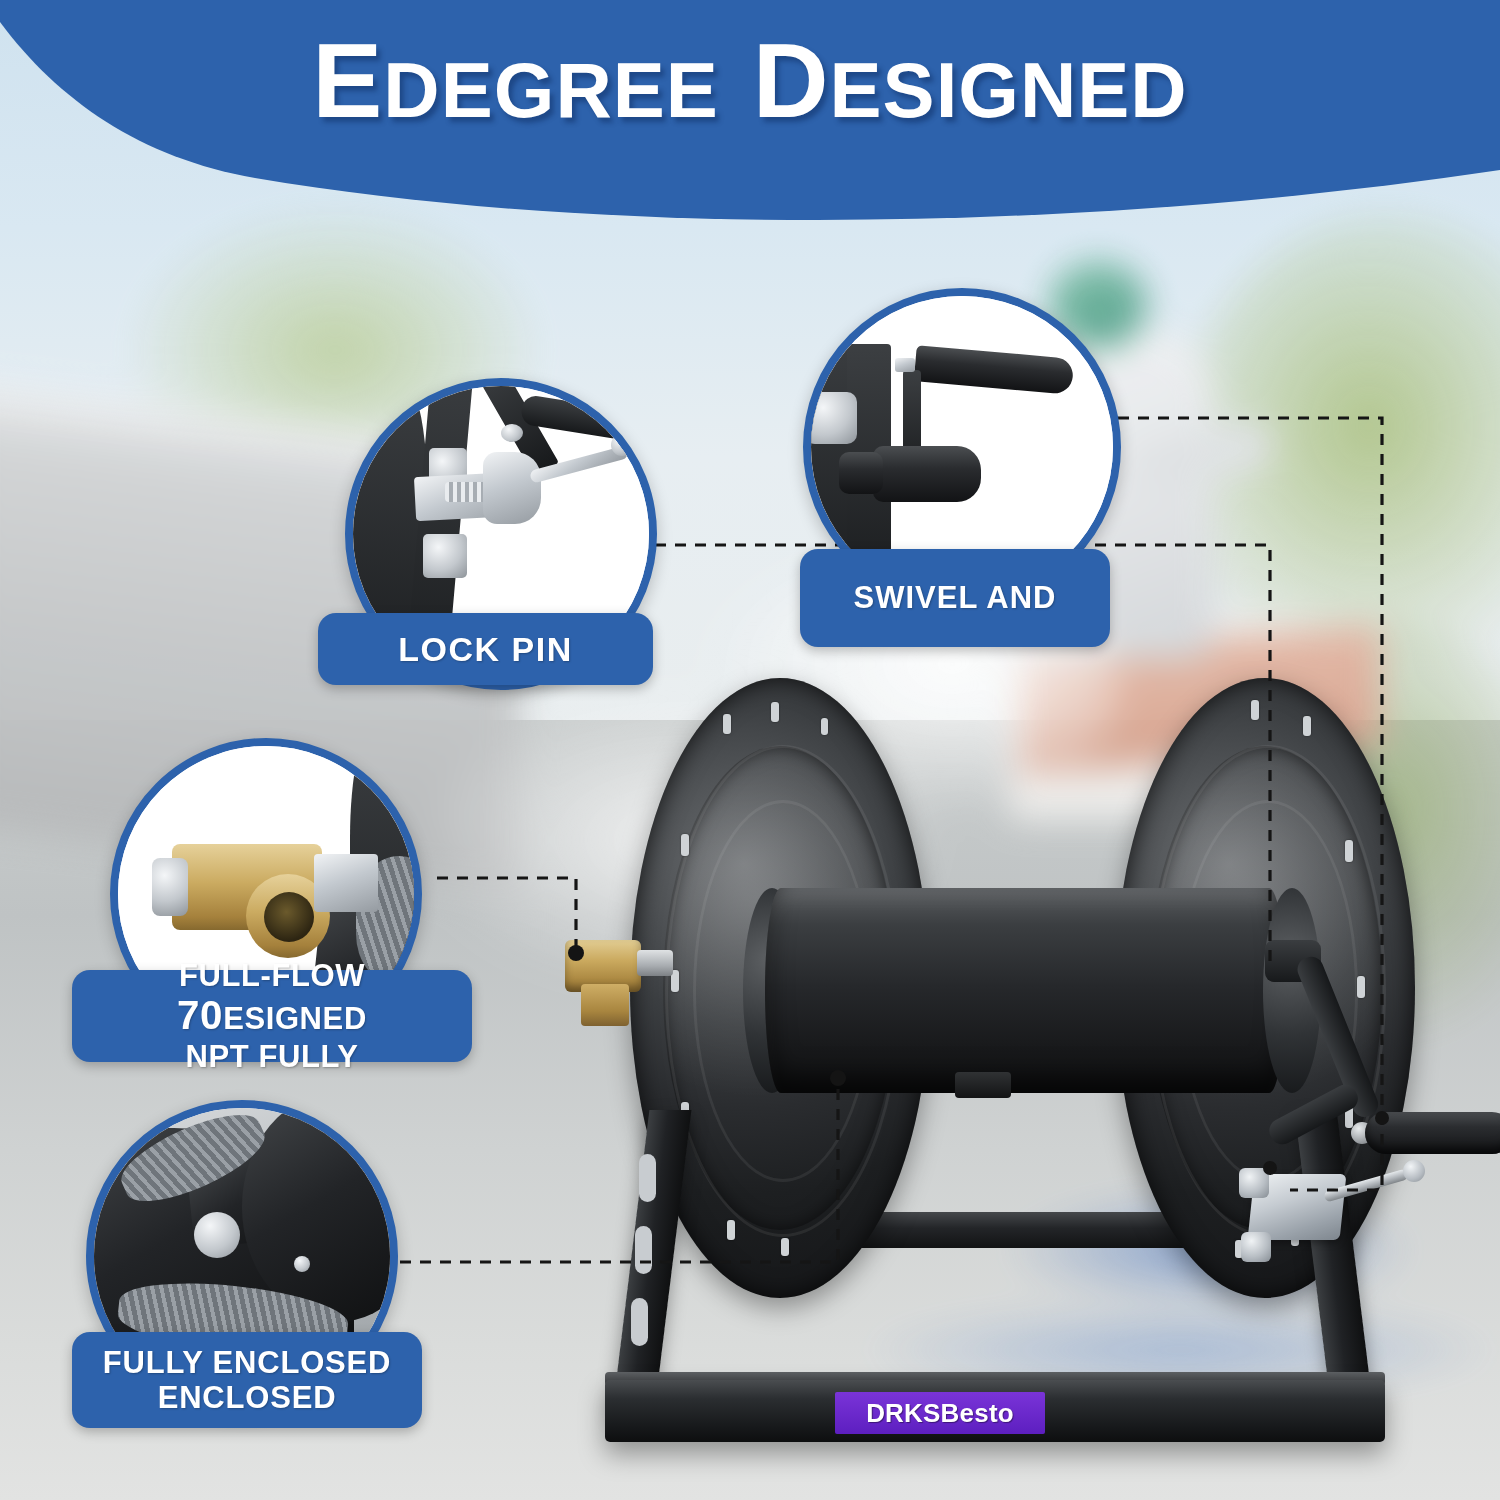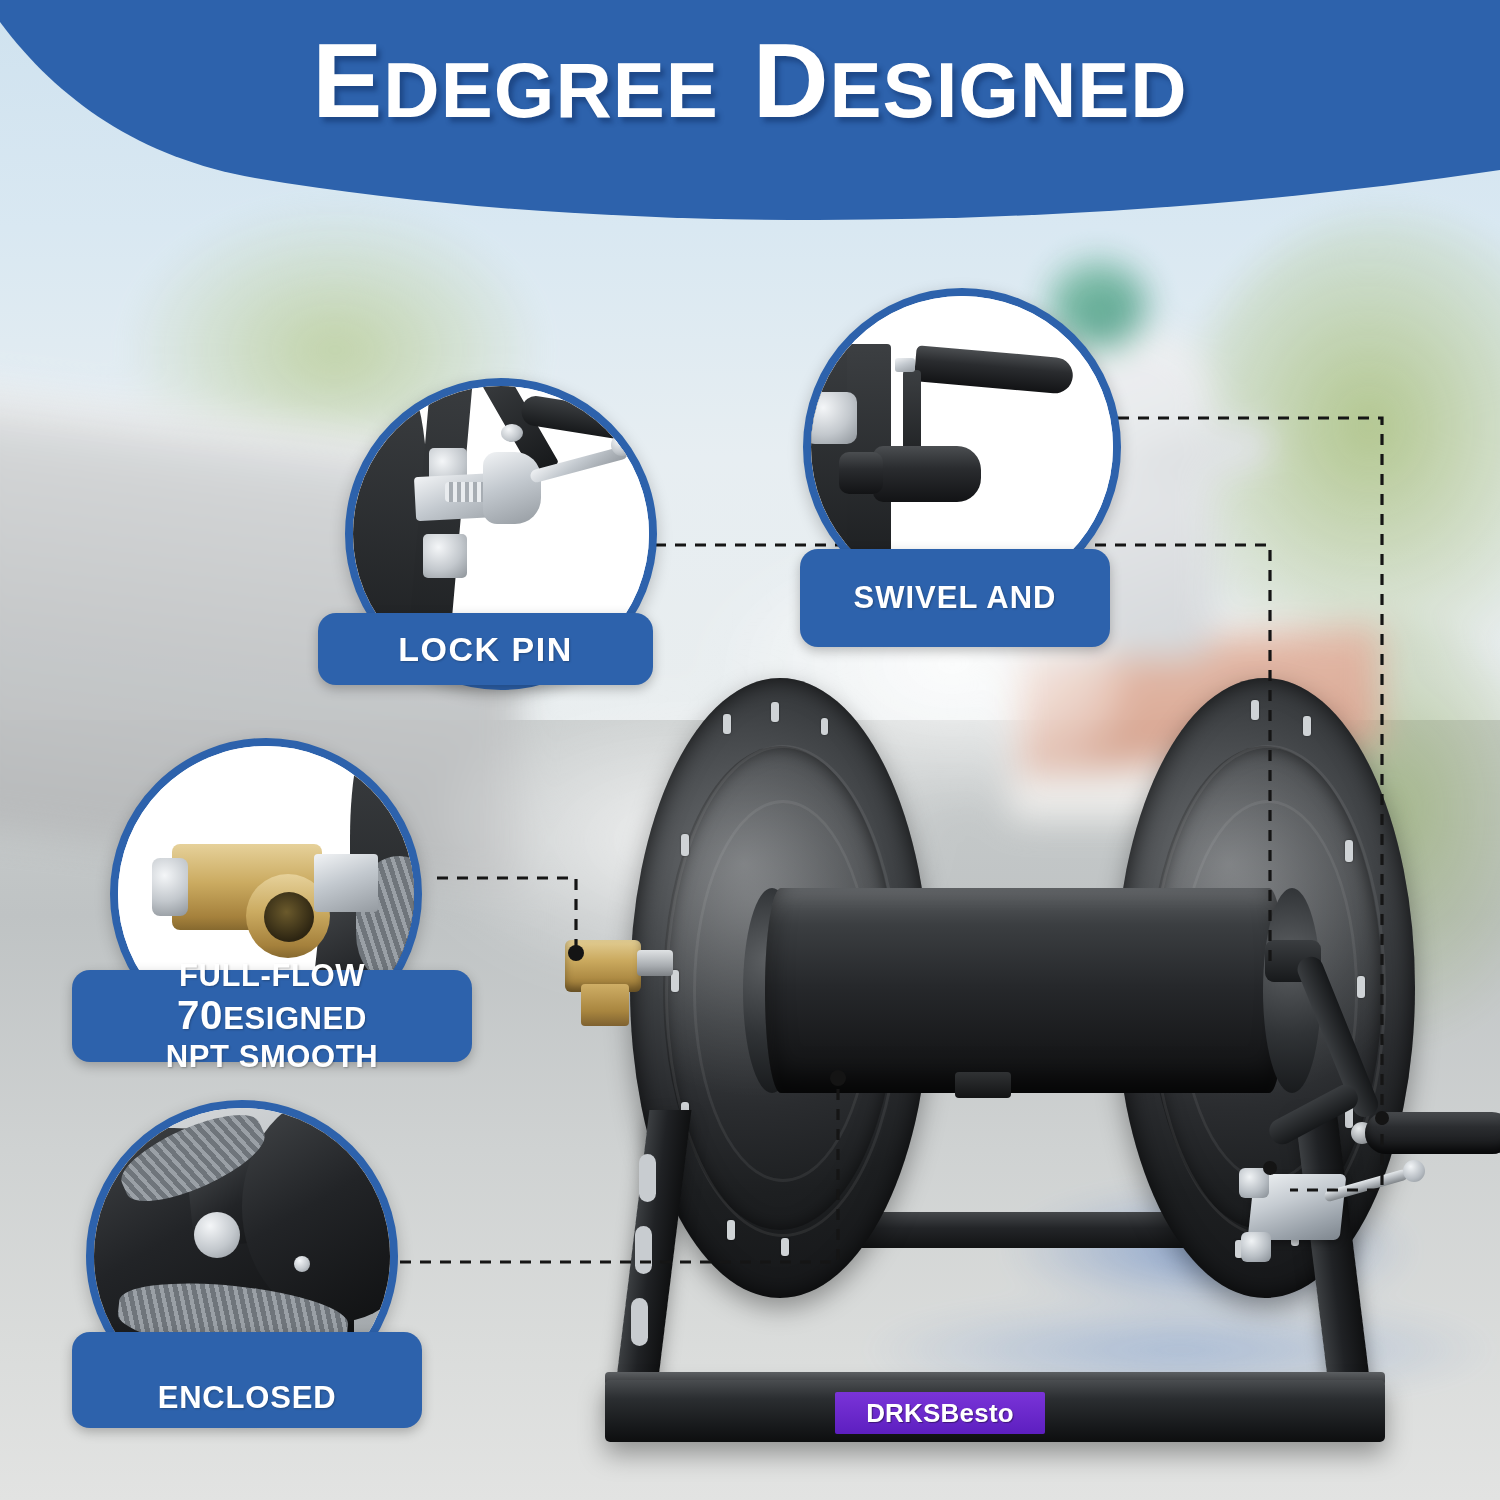--- a/index.html
+++ b/index.html
@@ -315,40 +315,40 @@
         <div class="m-brass" style="left:54px;top:98px;width:150px;height:86px;"></div>
         <div class="m-brass" style="left:128px;top:128px;width:84px;height:84px;border-radius:50%;"></div>
         <div class="m-hole" style="left:146px;top:146px;width:50px;height:50px;"></div>
         <div class="m-bolt" style="left:34px;top:112px;width:36px;height:58px;border-radius:8px;"></div>
         <div class="m-steel" style="left:196px;top:108px;width:64px;height:58px;"></div>
       </div>
     </div>
     <div class="pill" style="left:72px;top:970px;width:400px;height:92px;font-size:31px;letter-spacing:.6px;">
       <span>
         <span>FULL-FLOW </span><span class="ninety">70</span><span>ESIGNED</span><br>
-        <span>NPT SMOOTH</span>
+        <span>NPT FULLY</span>
       </span>
     </div>
   </div>
 
   <div class="callout">
     <div class="circle-photo" style="left:86px;top:1100px;width:312px;height:312px;">
       <div class="mini" style="background:linear-gradient(160deg,#d9dcde,#b6babd 45%,#9aa0a4);">
         <div class="m-blackblock" style="left:-40px;top:20px;width:300px;height:220px;border-radius:0 60% 0 0;"></div>
         <div class="m-blackblock" style="left:96px;top:48px;width:130px;height:86px;transform:rotate(-6deg);"></div>
         <div class="m-bolt" style="left:100px;top:104px;width:46px;height:46px;border-radius:50%;"></div>
         <div class="m-blackblock" style="left:148px;top:-16px;width:190px;height:230px;border-radius:50%;"></div>
         <div class="m-hosecoil" style="left:24px;top:20px;width:150px;height:60px;transform:rotate(-24deg);"></div>
         <div class="m-hosecoil" style="left:24px;top:178px;width:230px;height:66px;transform:rotate(6deg);"></div>
         <div class="m-bolt" style="left:200px;top:148px;width:16px;height:16px;border-radius:50%;"></div>
       </div>
     </div>
     <div class="pill" style="left:72px;top:1332px;width:350px;height:96px;font-size:31px;letter-spacing:.8px;">
       <span>
-        <br>
+        <span>FULLY ENCLOSED</span><br>
         <span>ENCLOSED</span>
       </span>
     </div>
   </div>
 
   <div class="banner">
     <svg width="1500" height="230" viewBox="0 0 1500 230">
       <path d="M0,0 H1500 V170 C1100,230 620,240 255,178 C140,158 58,100 0,22 Z" fill="#2D62AC"></path>
     </svg>
     <div class="banner-title">

